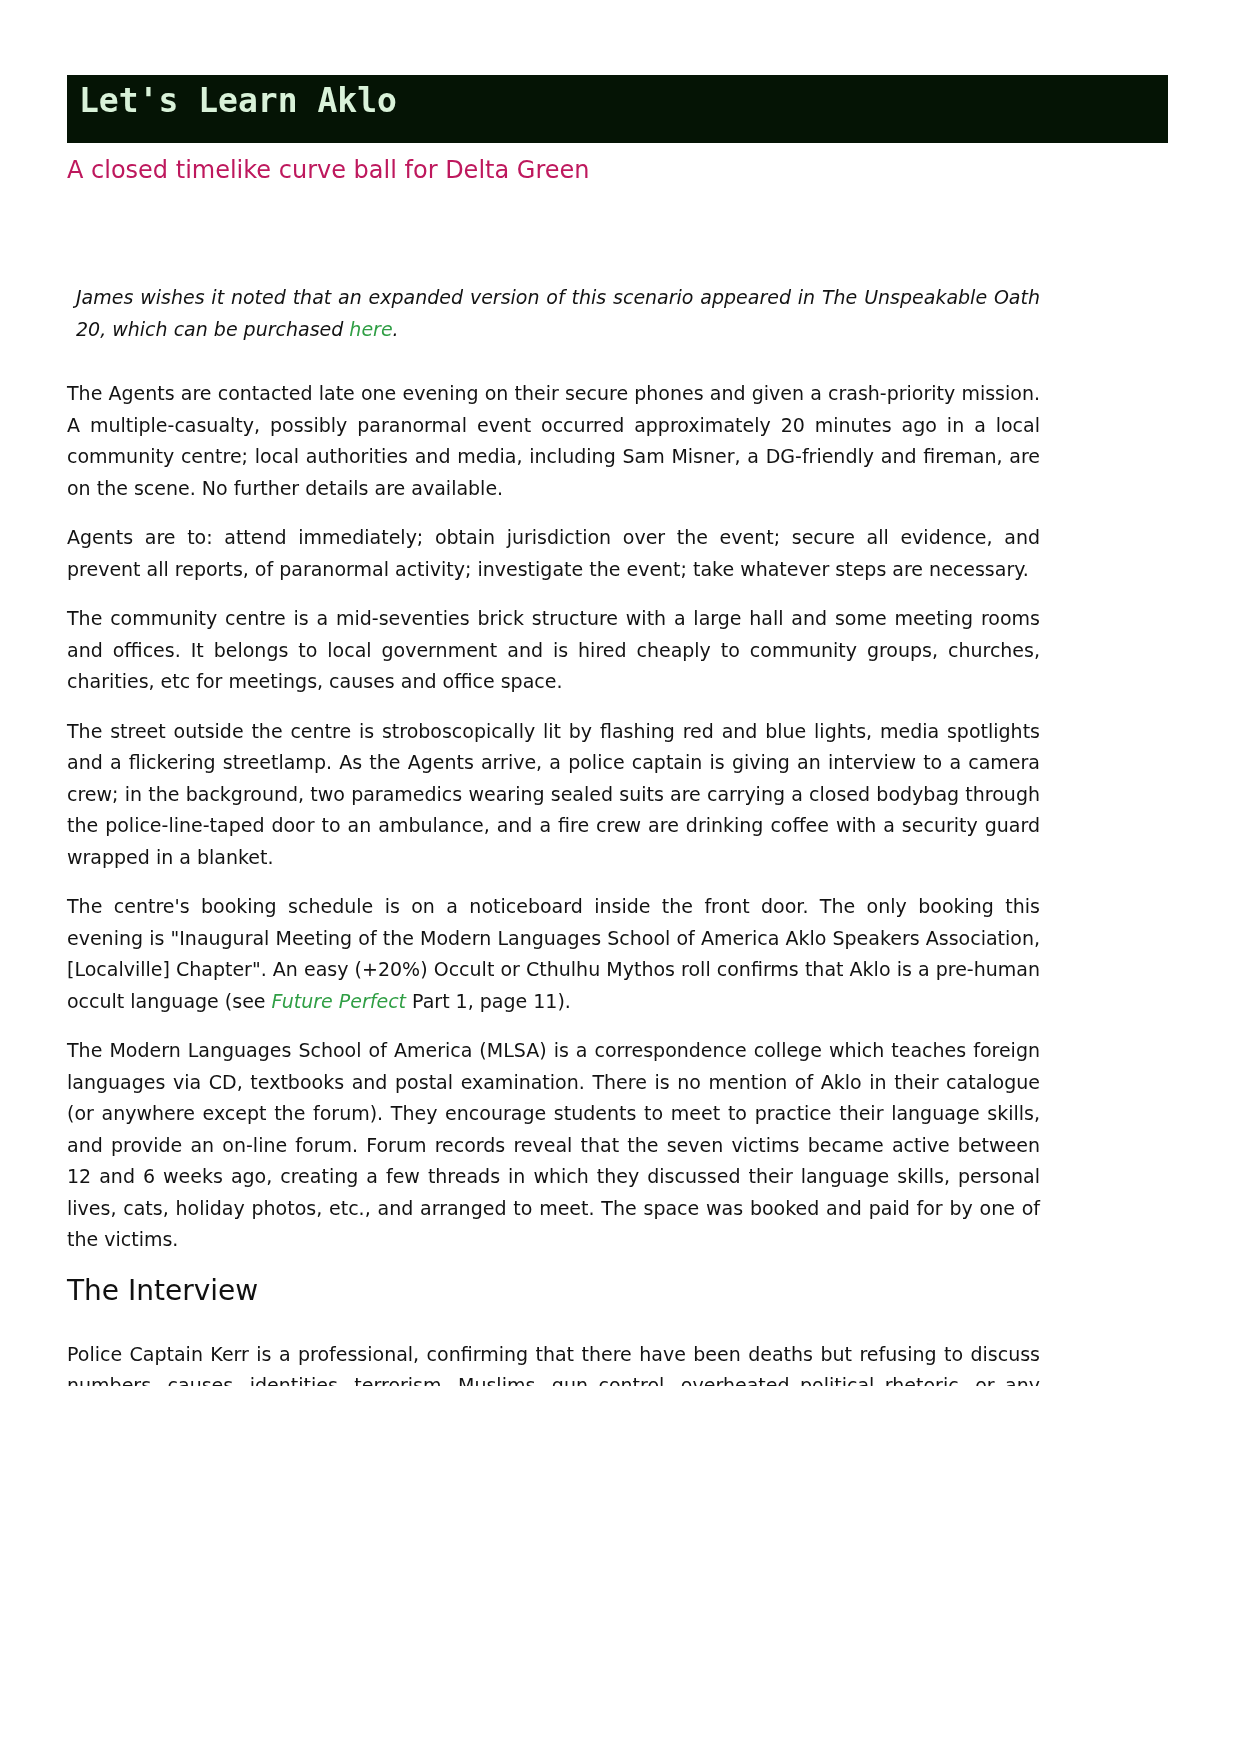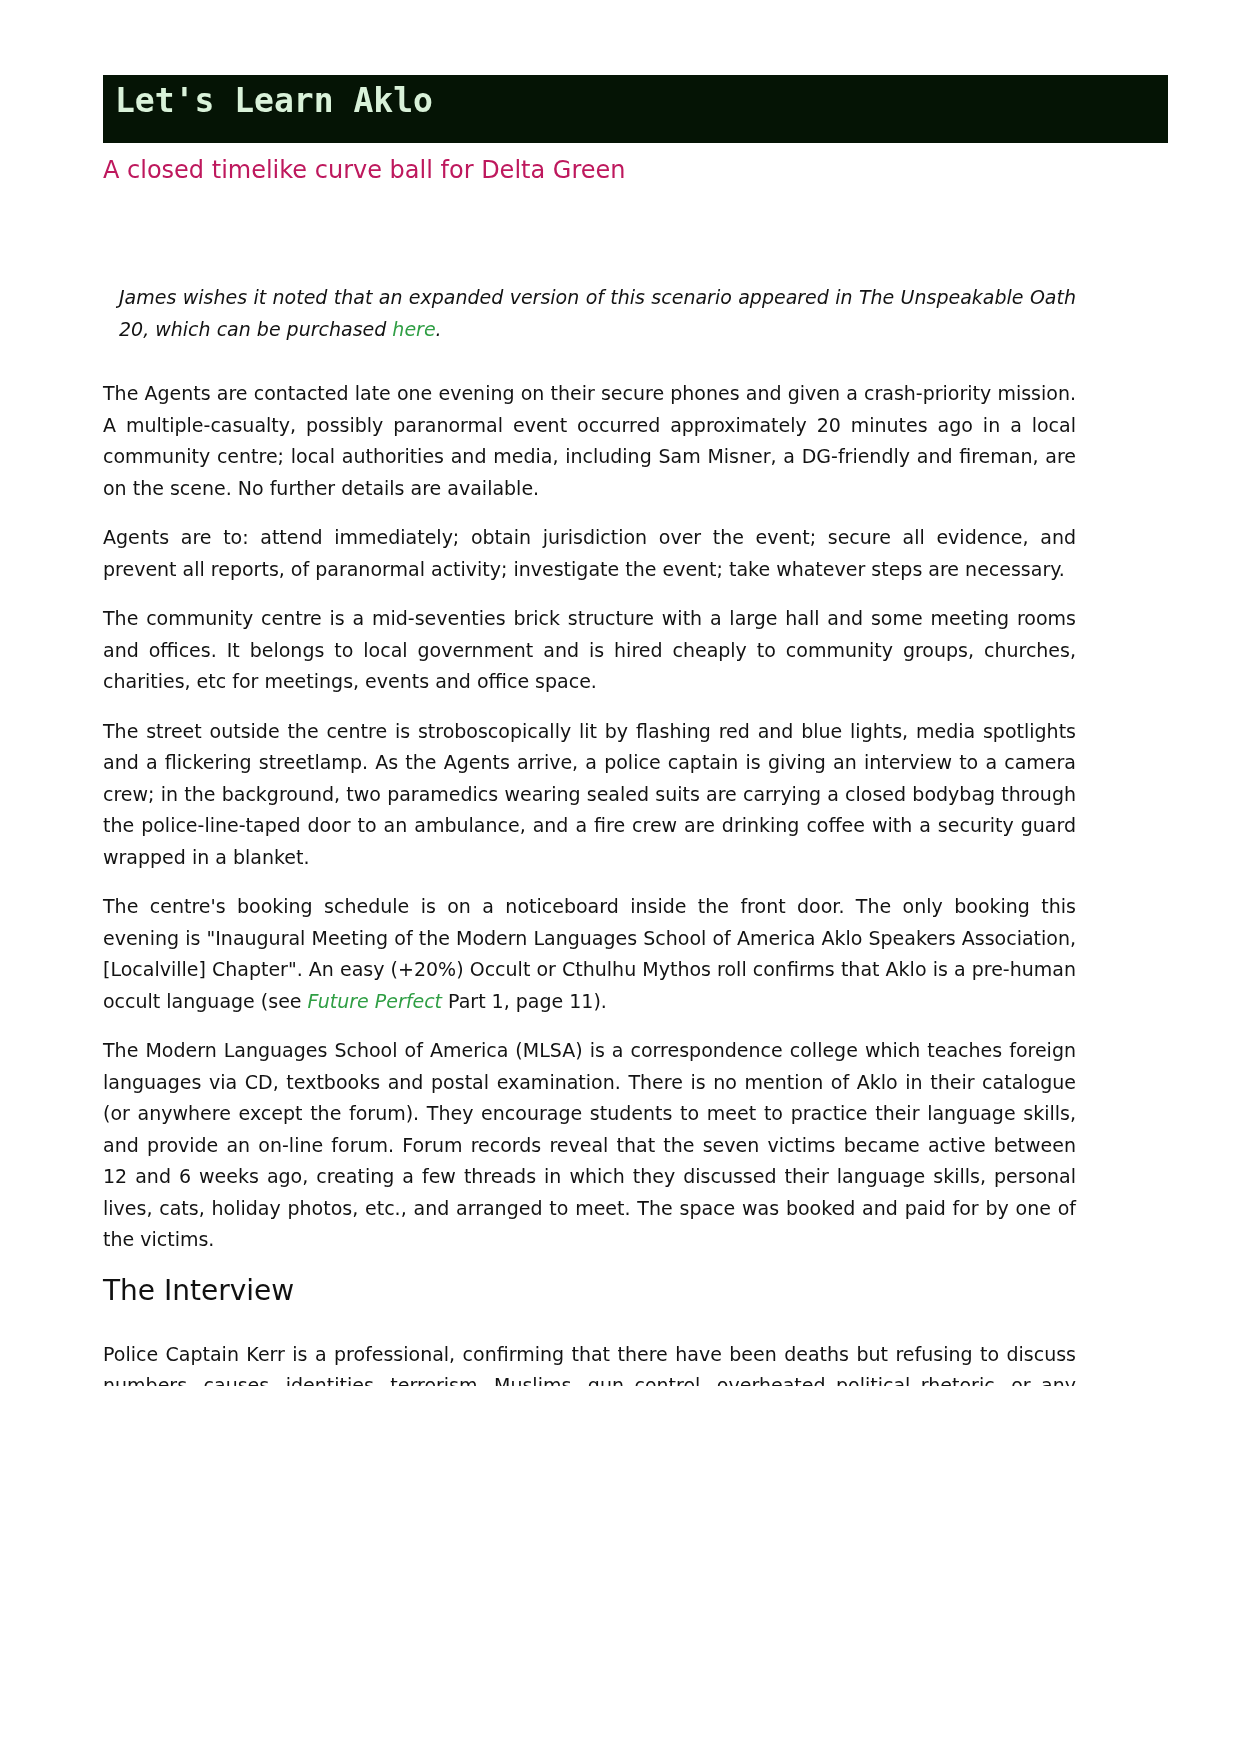--- a/index.html
+++ b/index.html
@@ -10,21 +10,20 @@
   }
   body {
     font-family: "DejaVu Sans", "Liberation Sans", sans-serif;
     color: var(--body-text, #131313);
   }
   .page {
     width: 1241px;
     height: 1386px;
     background: #ffffff;
     overflow: hidden;
-    padding-left: 36px;
   }
   .container {
     margin: 75px 73px 0 67px; 
   }
   .banner {
     background: var(--banner-bg, #051405);
     color: var(--banner-fg, #d9f2d9);
     font-family: "DejaVu Sans Mono", "Liberation Mono", monospace;
     font-weight: bold;
     font-size: 33px;
@@ -42,21 +41,21 @@
   .content {
     width: 973px;
     font-size: 19px;
     line-height: 31.5px;
     text-align: justify;
   }
   p.body-para {
     margin: 18px 0;
   }
   p.note {
-    margin: 97px 0 33px 16px;
+    margin: 97px 0 33px 9px;
     font-style: italic;
   }
   a.green-link {
     color: var(--link-green, #2f9e44);
     text-decoration: none;
     cursor: pointer;
   }
   h3.section-heading {
     font-size: 28px;
     line-height: 30px;
@@ -77,21 +76,21 @@
     <h2 class="subtitle">A closed timelike curve ball for Delta Green</h2>
 
     <div class="content">
 
       <p class="note"><span>James wishes it noted that an expanded version of this scenario appeared in The Unspeakable Oath 20, which can be purchased </span><a class="green-link" href="#">here</a><span>.</span></p>
 
       <p class="body-para">The Agents are contacted late one evening on their secure phones and given a crash-priority mission. A multiple-casualty, possibly paranormal event occurred approximately 20 minutes ago in a local community centre; local authorities and media, including Sam Misner, a DG-friendly and fireman, are on the scene. No further details are available.</p>
 
       <p class="body-para">Agents are to: attend immediately; obtain jurisdiction over the event; secure all evidence, and prevent all reports, of paranormal activity; investigate the event; take whatever steps are necessary.</p>
 
-      <p class="body-para">The community centre is a mid-seventies brick structure with a large hall and some meeting rooms and offices. It belongs to local government and is hired cheaply to community groups, churches, charities, etc for meetings, events and office space.</p>
+      <p class="body-para">The community centre is a mid-seventies brick structure with a large hall and some meeting rooms and offices. It belongs to local government and is hired cheaply to community groups, churches, charities, etc for meetings, causes and office space.</p>
 
       <p class="body-para">The street outside the centre is stroboscopically lit by flashing red and blue lights, media spotlights and a flickering streetlamp. As the Agents arrive, a police captain is giving an interview to a camera crew; in the background, two paramedics wearing sealed suits are carrying a closed bodybag through the police-line-taped door to an ambulance, and a fire crew are drinking coffee with a security guard wrapped in a blanket.</p>
 
       <p class="body-para"><span>The centre's booking schedule is on a noticeboard inside the front door. The only booking this evening is "Inaugural Meeting of the Modern Languages School of America Aklo Speakers Association, [Localville] Chapter". An easy (+20%) Occult or Cthulhu Mythos roll confirms that Aklo is a pre-human occult language (see </span><a class="green-link" href="#" style="font-style: italic;">Future Perfect</a><span> Part 1, page 11).</span></p>
 
       <p class="body-para">The Modern Languages School of America (MLSA) is a correspondence college which teaches foreign languages via CD, textbooks and postal examination. There is no mention of Aklo in their catalogue (or anywhere except the forum). They encourage students to meet to practice their language skills, and provide an on-line forum. Forum records reveal that the seven victims became active between 12 and 6 weeks ago, creating a few threads in which they discussed their language skills, personal lives, cats, holiday photos, etc., and arranged to meet. The space was booked and paid for by one of the victims.</p>
 
       <h3 class="section-heading">The Interview</h3>
 
       <p class="body-para">Police Captain Kerr is a professional, confirming that there have been deaths but refusing to discuss numbers, causes, identities, terrorism, Muslims, gun control, overheated political rhetoric, or any other questions "until a proper investigation has commenced and the next-of-kin have been notified". He will resent anyone attempting to cut him off, seize the camera, etc. Such behaviour may cause him to question (and investigate) the Agents' authority to take over the case. Otherwise, when the interview is concluded, he will be happy to cede "relevant aspects" of the investigation to the Agents "in the short term" if shown proper ID (Kerr has 75% Spot Hidden for identifying faked documents, and will arrest anyone presenting any) and given a reasonable excuse "provided that my office is kept notified of the course and outcomes of the investigation". He won't negotiate on camera.</p>

